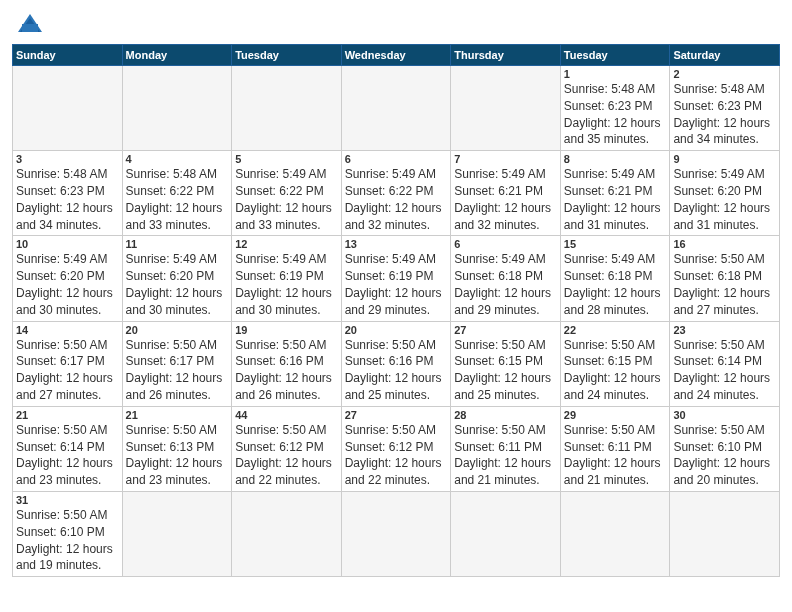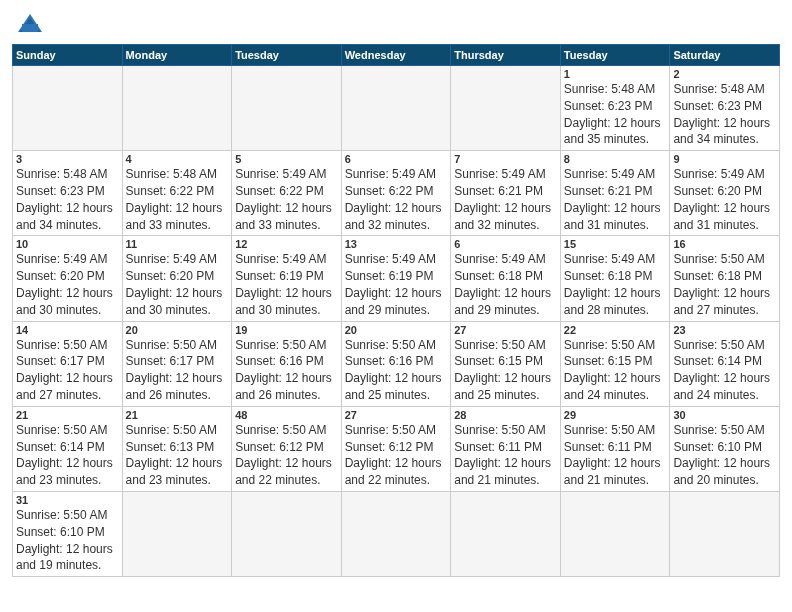--- a/index.html
+++ b/index.html
@@ -311,21 +311,21 @@
 and 23 minutes.</div>
           </td>
           <td>
             <span class="day-num">21</span>
             <div class="day-info" style="white-space: pre-line;">Sunrise: 5:50 AM
 Sunset: 6:13 PM
 Daylight: 12 hours
 and 23 minutes.</div>
           </td>
           <td>
-            <span class="day-num">48</span>
+            <span class="day-num">44</span>
             <div class="day-info" style="white-space: pre-line;">Sunrise: 5:50 AM
 Sunset: 6:12 PM
 Daylight: 12 hours
 and 22 minutes.</div>
           </td>
           <td>
             <span class="day-num">27</span>
             <div class="day-info" style="white-space: pre-line;">Sunrise: 5:50 AM
 Sunset: 6:12 PM
 Daylight: 12 hours

